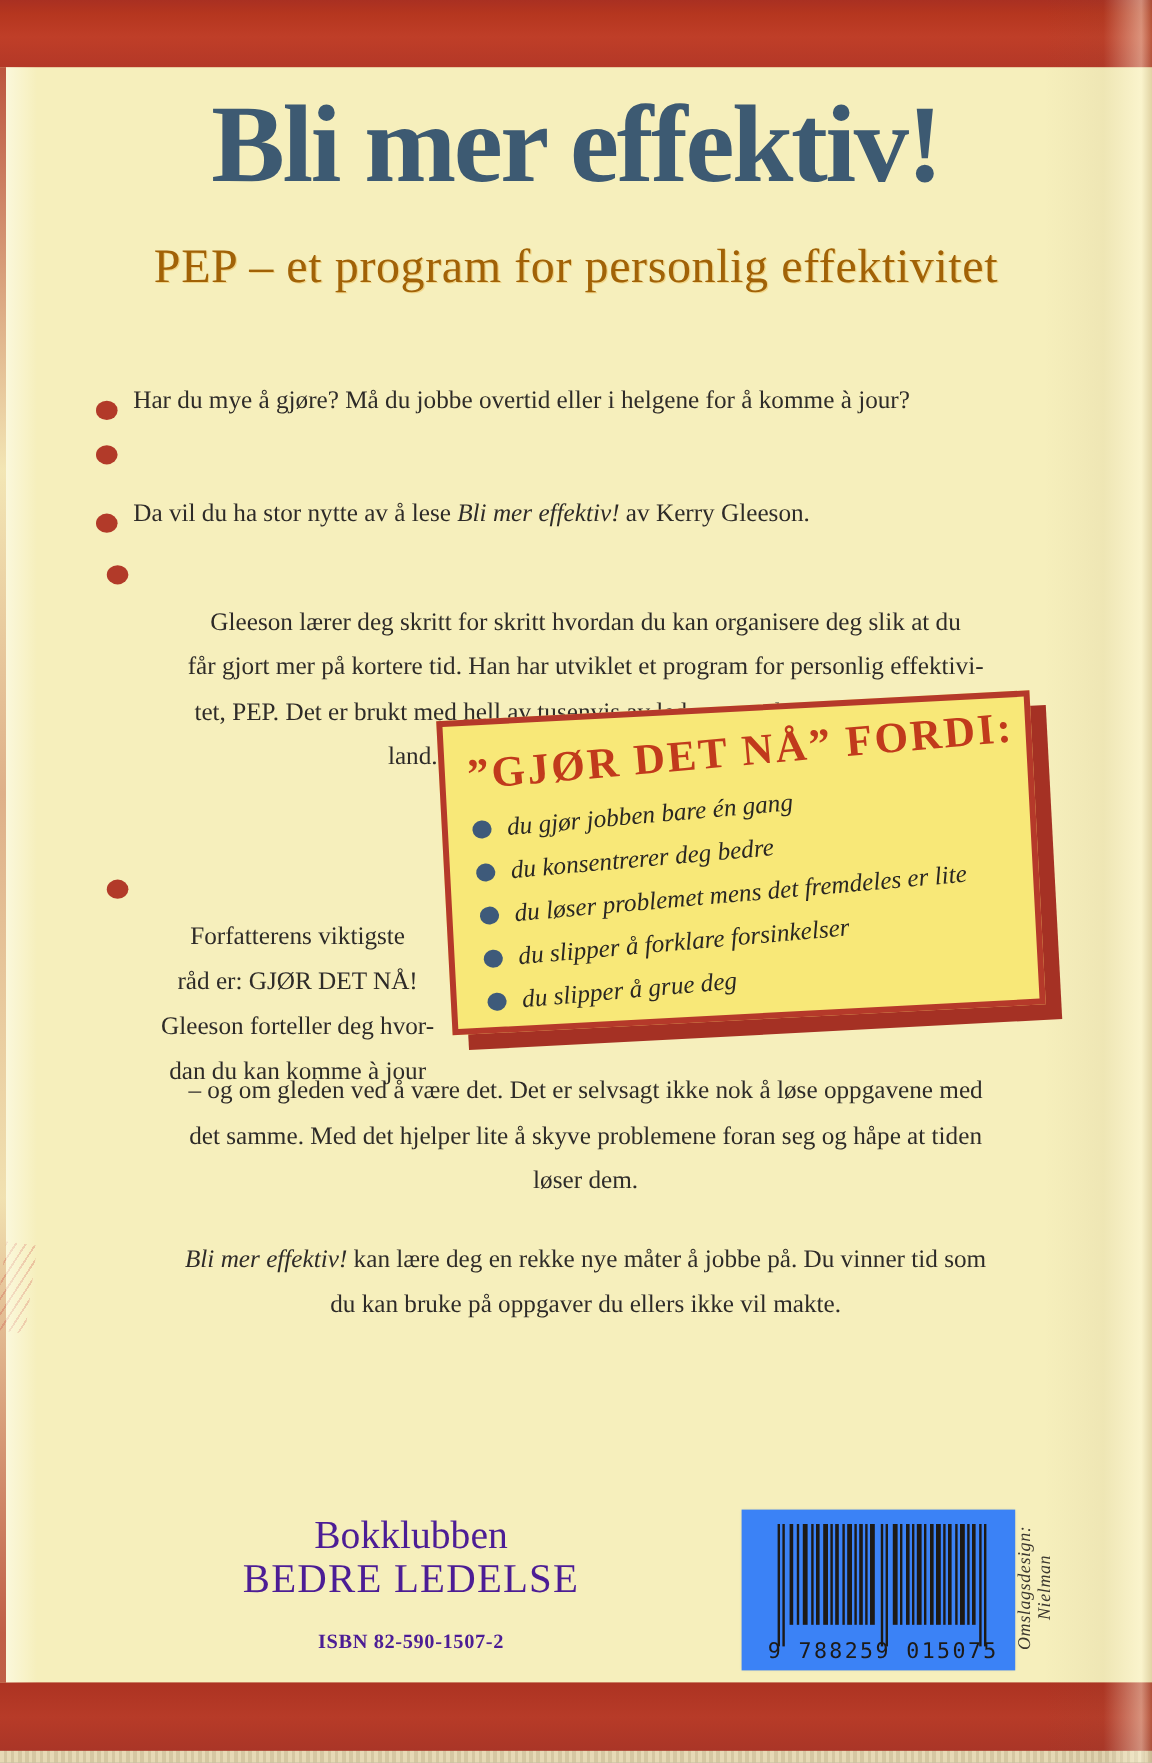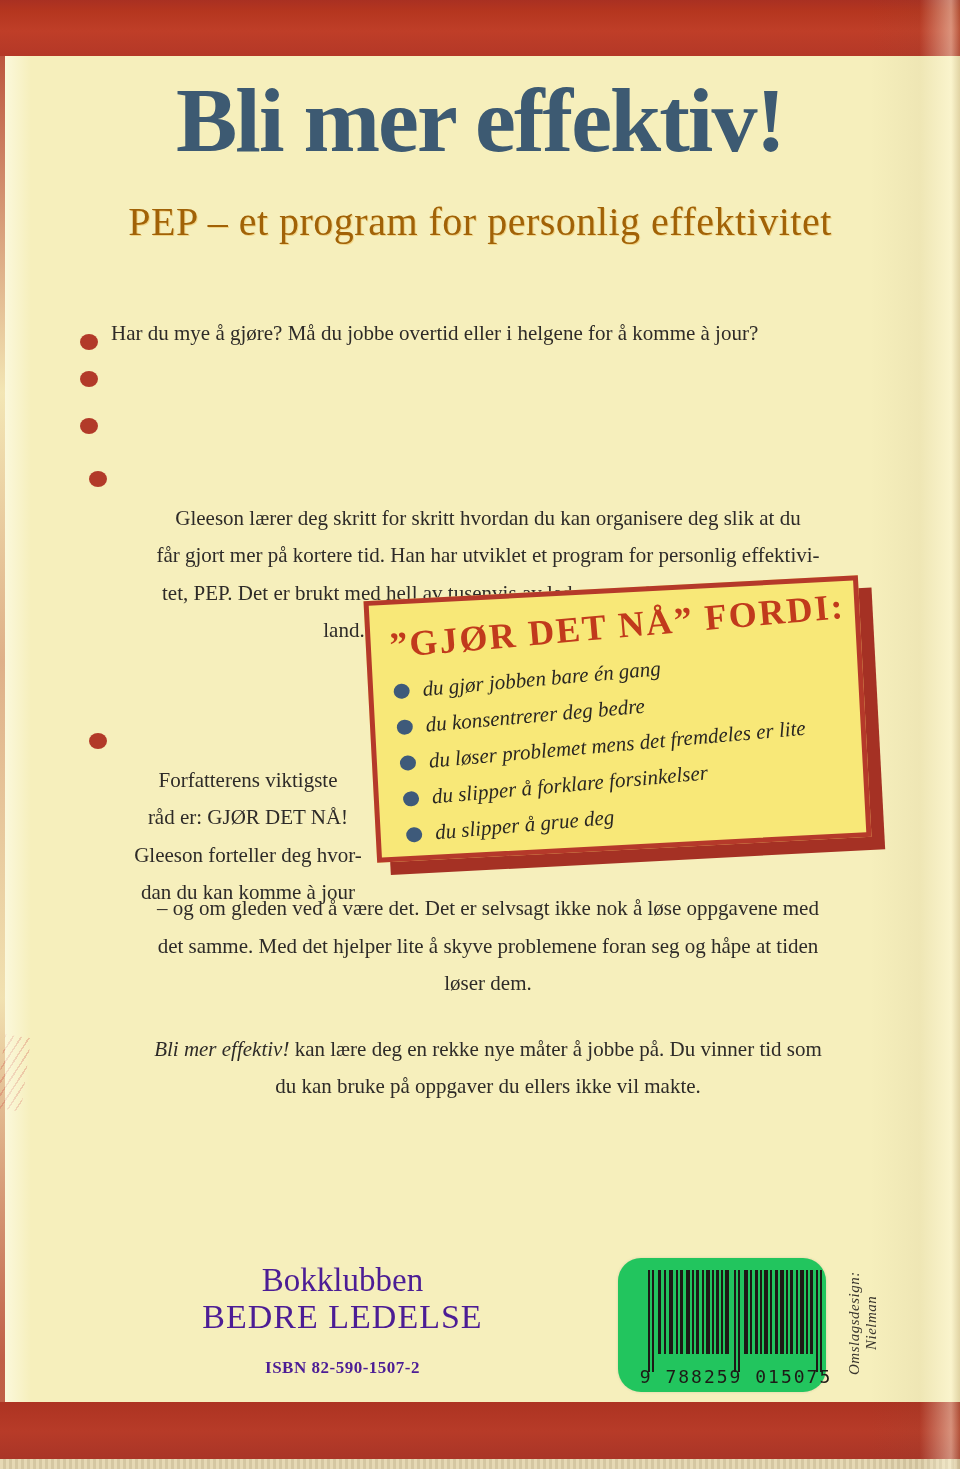--- a/index.html
+++ b/index.html
@@ -47,22 +47,22 @@
   .promo-inner{position:absolute;left:22px;top:12px;width:445px;transform:rotate(-2deg);transform-origin:50% 50%;}
   .promo-heading{font-size:36px;font-weight:bold;color:#c13a1c;letter-spacing:2px;line-height:1.2;margin-bottom:10px;white-space:nowrap;}
   .promo-item{display:flex;gap:13px;align-items:flex-start;margin-bottom:7px;
     font-style:italic;font-size:21px;line-height:29px;color:#2a2722;}
   .dot-blue{flex:0 0 auto;width:16px;height:15px;margin-top:7px;border-radius:50%;background:#3e5a7a;}
   
   .publisher{position:absolute;left:175px;top:1262px;width:335px;text-align:center;color:#4c1d95;}
   .pub1{font-size:33px;line-height:36px;}
   .pub2{font-size:34px;line-height:38px;letter-spacing:1px;}
   .isbn{margin-top:22px;font-size:17px;font-weight:bold;letter-spacing:0.5px;}
-  .barcode-box{position:absolute;left:618px;top:1258px;width:208px;height:134px;background:#22c55e;
-    box-shadow:0 0 3px rgba(0,0,0,.12);border-radius:23px;}
+  .barcode-box{position:absolute;left:618px;top:1258px;width:228px;height:134px;background:#3b82f6;
+    box-shadow:0 0 3px rgba(0,0,0,.12);}
   .barcode-box svg{display:block;}
   .barcode-digits{position:absolute;left:0;bottom:5px;width:236px;text-align:center;
     font-family:"DejaVu Sans Mono", monospace;font-size:18px;letter-spacing:2px;color:#1d1a16;}
   .credit{position:absolute;left:846px;top:1250px;height:146px;width:24px;
     writing-mode:vertical-rl;transform:rotate(180deg);
     font-style:italic;font-size:15px;letter-spacing:0.5px;color:#3a362e;text-align:center;}
 </style>
 </head>
 <body>
 
@@ -79,20 +79,21 @@
     <span class="dot-red"></span>
     <span>Har du mye å gjøre? Må du jobbe overtid eller i helgene for å komme à jour?</span>
   </div>
 
   <div class="bullet-row" style="top:363px">
     <span class="dot-red"></span>
   </div>
 
   <div class="bullet-row" style="top:410px">
     <span class="dot-red"></span>
+    <span><span>Da vil du ha stor nytte av å lese </span><span class="ital">Bli mer effektiv!</span><span> av Kerry Gleeson.</span></span>
   </div>
 
   <div class="para with-dot" style="top:462px">
     <span class="pdot"></span><span>Gleeson lærer deg skritt for skritt hvordan du kan organisere deg slik at du
 får gjort mer på kortere tid. Han har utviklet et program for personlig effektivi-
 tet, PEP. Det er brukt med hell av tusenvis av ledere og arbeidstagere i mange
 land. I denne boken presenterer han for
 første gang programmet
 i bokform – inspirerende
 og lettlest.</span>

